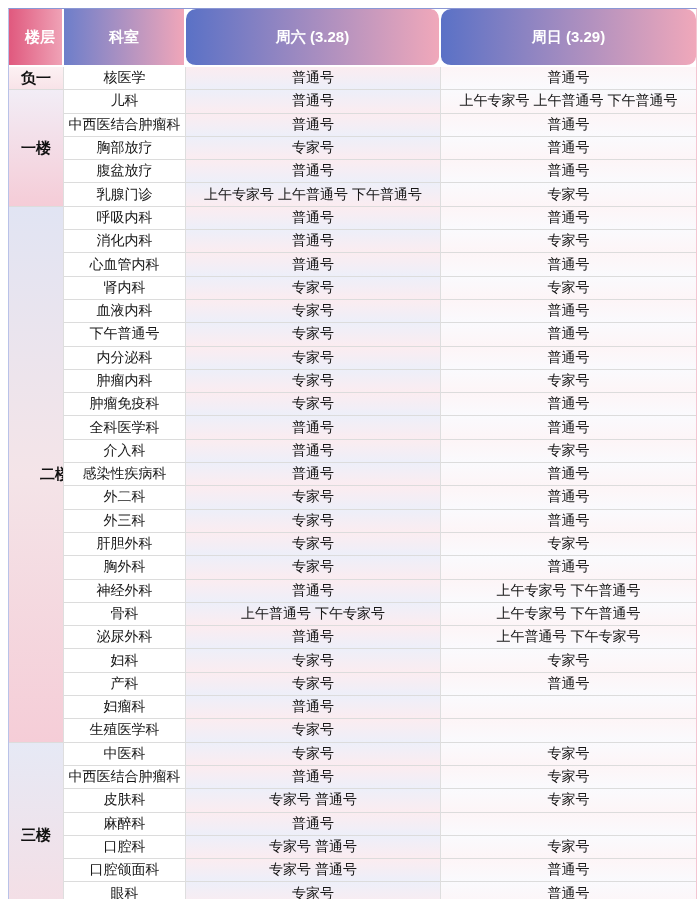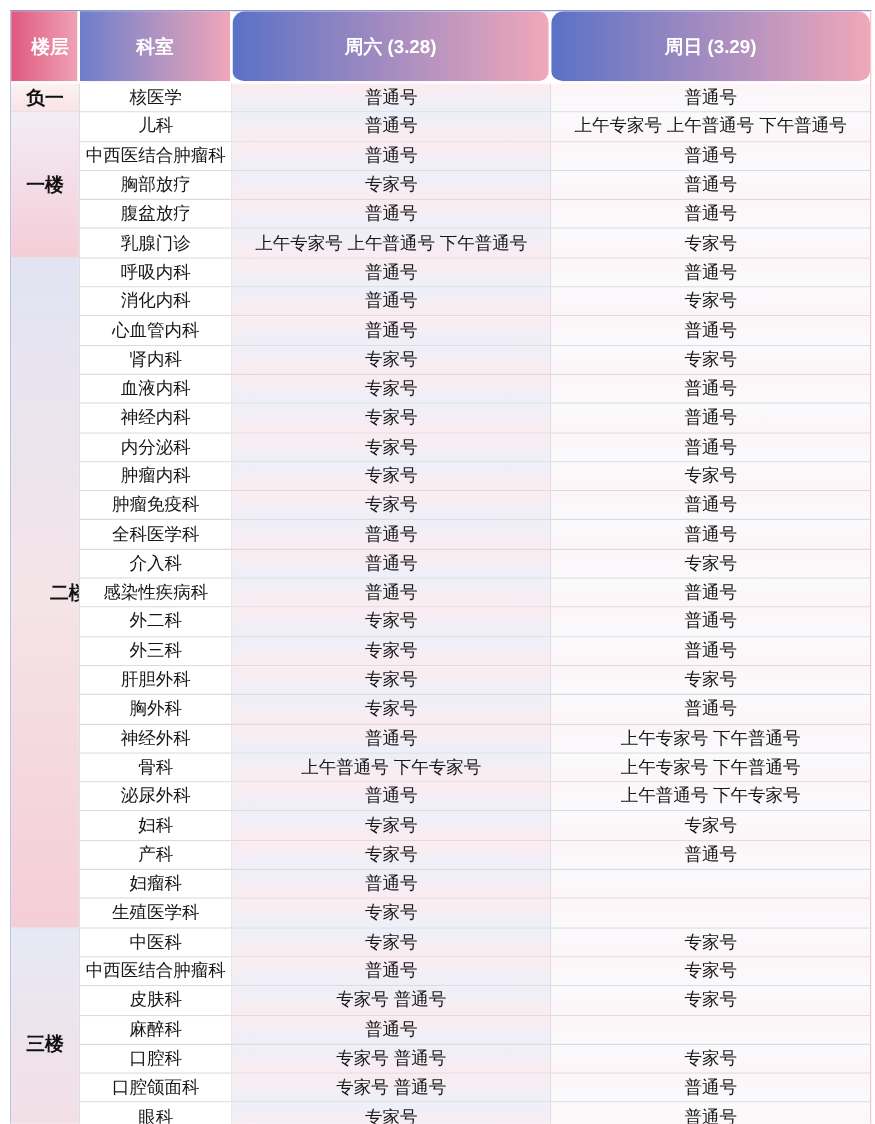--- a/index.html
+++ b/index.html
@@ -147,21 +147,21 @@
             <td class="dept-cell">肾内科</td>
             <td class="val-cell tintB">专家号</td>
             <td class="val-cell sunB">专家号</td>
           </tr>
           <tr>
             <td class="dept-cell">血液内科</td>
             <td class="val-cell tintA">专家号</td>
             <td class="val-cell sunA">普通号</td>
           </tr>
           <tr>
-            <td class="dept-cell">神经内科</td>
+            <td class="dept-cell">下午普通号</td>
             <td class="val-cell tintB">专家号</td>
             <td class="val-cell sunB">普通号</td>
           </tr>
           <tr>
             <td class="dept-cell">内分泌科</td>
             <td class="val-cell tintA">专家号</td>
             <td class="val-cell sunA">普通号</td>
           </tr>
           <tr>
             <td class="dept-cell">肿瘤内科</td>

